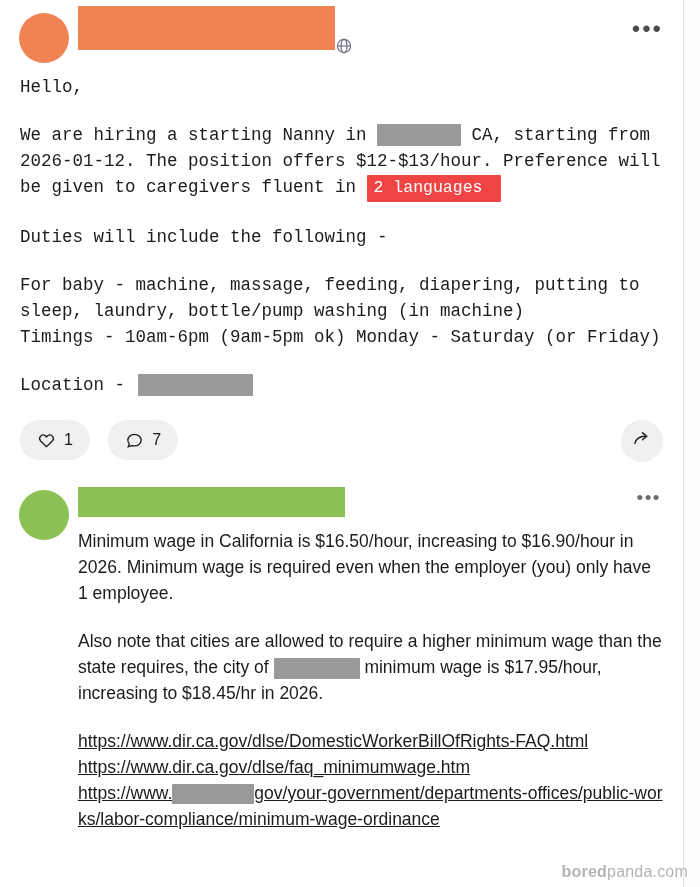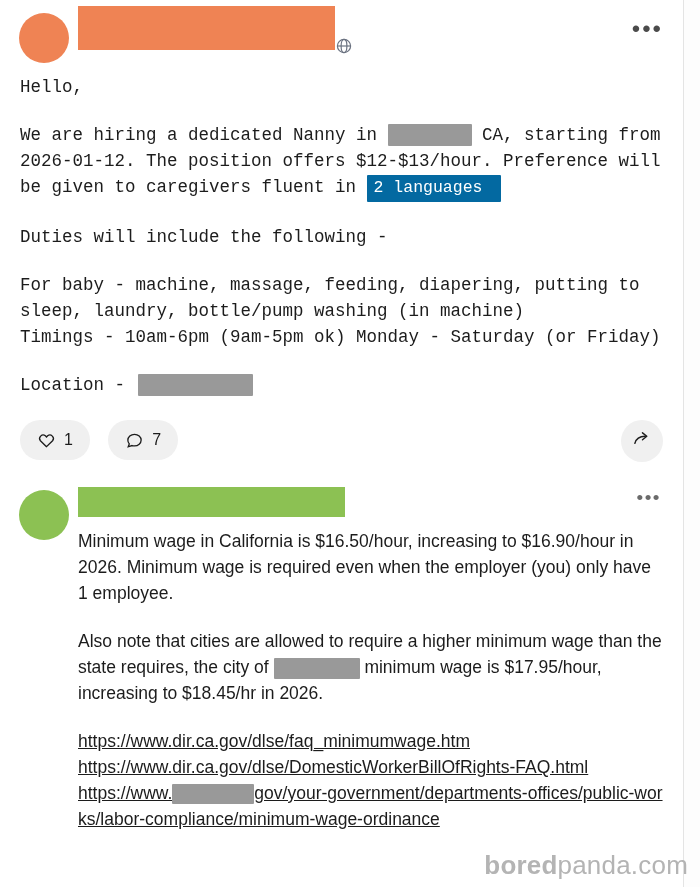--- a/index.html
+++ b/index.html
@@ -91,21 +91,21 @@
   .redact {
     display: inline-block;
     background: #999999;
     color: transparent;
     vertical-align: middle;
     border-radius: 1px;
     user-select: none;
   }
   .redact-label {
     display: inline-block;
-    background: #0369a1;
+    background: #ef4444;
     color: #ffffff;
     padding: 2px 19px 3px 7px;
     border-radius: 1px;
     font-size: 16.5px;
     line-height: 22px;
     vertical-align: baseline;
   }
   .r-city { width: 84px; height: 22px; }
   .r-loc  { width: 115px; height: 22px; margin-left: 2px; }
   
@@ -196,21 +196,21 @@
   .links a {
     color: #1c1c1c;
     text-decoration: underline;
     display: block;
     word-break: break-all;
   }
   .watermark {
     position: absolute;
     right: 12px;
     bottom: 6px;
-    font-size: 26px;
+    font-size: 16px;
     color: #b4b4b4;
     letter-spacing: 0.2px;
   }
   .watermark b { font-weight: bold; color: #b4b4b4; }
 </style>
 </head>
 <body>
 
 <div class="page">
   <div class="post">
@@ -224,21 +224,21 @@
           <ellipse cx="8" cy="8" rx="2.9" ry="6.6"></ellipse>
           <line x1="1.5" y1="8" x2="14.5" y2="8"></line>
         </svg>
       </span>
       <div class="more-dots">•••</div>
     </div>
 
     <div class="post-body">
       <p>Hello,</p>
 
-      <p><span>We are hiring a dedicated Nanny in </span><span class="redact r-city"></span><span> CA, starting from 2026-01-12. The position offers $12-$13/hour. Preference will be given to caregivers fluent in </span><span class="redact-label">2 languages</span></p>
+      <p><span>We are hiring a starting Nanny in </span><span class="redact r-city"></span><span> CA, starting from 2026-01-12. The position offers $12-$13/hour. Preference will be given to caregivers fluent in </span><span class="redact-label">2 languages</span></p>
 
       <p>Duties will include the following -</p>
 
       <p class="tight">For baby - machine, massage, feeding, diapering, putting to sleep, laundry, bottle/pump washing (in machine)</p>
 
       <p>Timings - 10am-6pm (9am-5pm ok) Monday - Saturday (or Friday)</p>
 
       <p><span>Location - </span><span class="redact r-loc"></span></p>
     </div>
 
@@ -273,22 +273,22 @@
       <div class="c-avatar"></div>
       <div class="c-name-redact"></div>
       <div class="c-more">•••</div>
 
       <div class="c-body">
         <p>Minimum wage in California is $16.50/hour, increasing to $16.90/hour in 2026. Minimum wage is required even when the employer (you) only have 1 employee.</p>
 
         <p><span>Also note that cities are allowed to require a higher minimum wage than the state requires, the city of </span><span class="redact r-city2"></span><span> minimum wage is $17.95/hour, increasing to $18.45/hr in 2026.</span></p>
 
         <div class="links">
+          <a href="#">https://www.dir.ca.gov/dlse/DomesticWorkerBillOfRights-FAQ.html</a>
           <a href="#">https://www.dir.ca.gov/dlse/faq_minimumwage.htm</a>
-          <a href="#">https://www.dir.ca.gov/dlse/DomesticWorkerBillOfRights-FAQ.html</a>
           <a href="#"><span>https://www.</span><span class="redact r-city3"></span><span>gov/your-government/departments-offices/public-works/labor-compliance/minimum-wage-ordinance</span></a>
         </div>
       </div>
     </div>
 
   </div>
 
   <div class="watermark"><b>bored</b><span>panda.com</span></div>
 </div>
 

